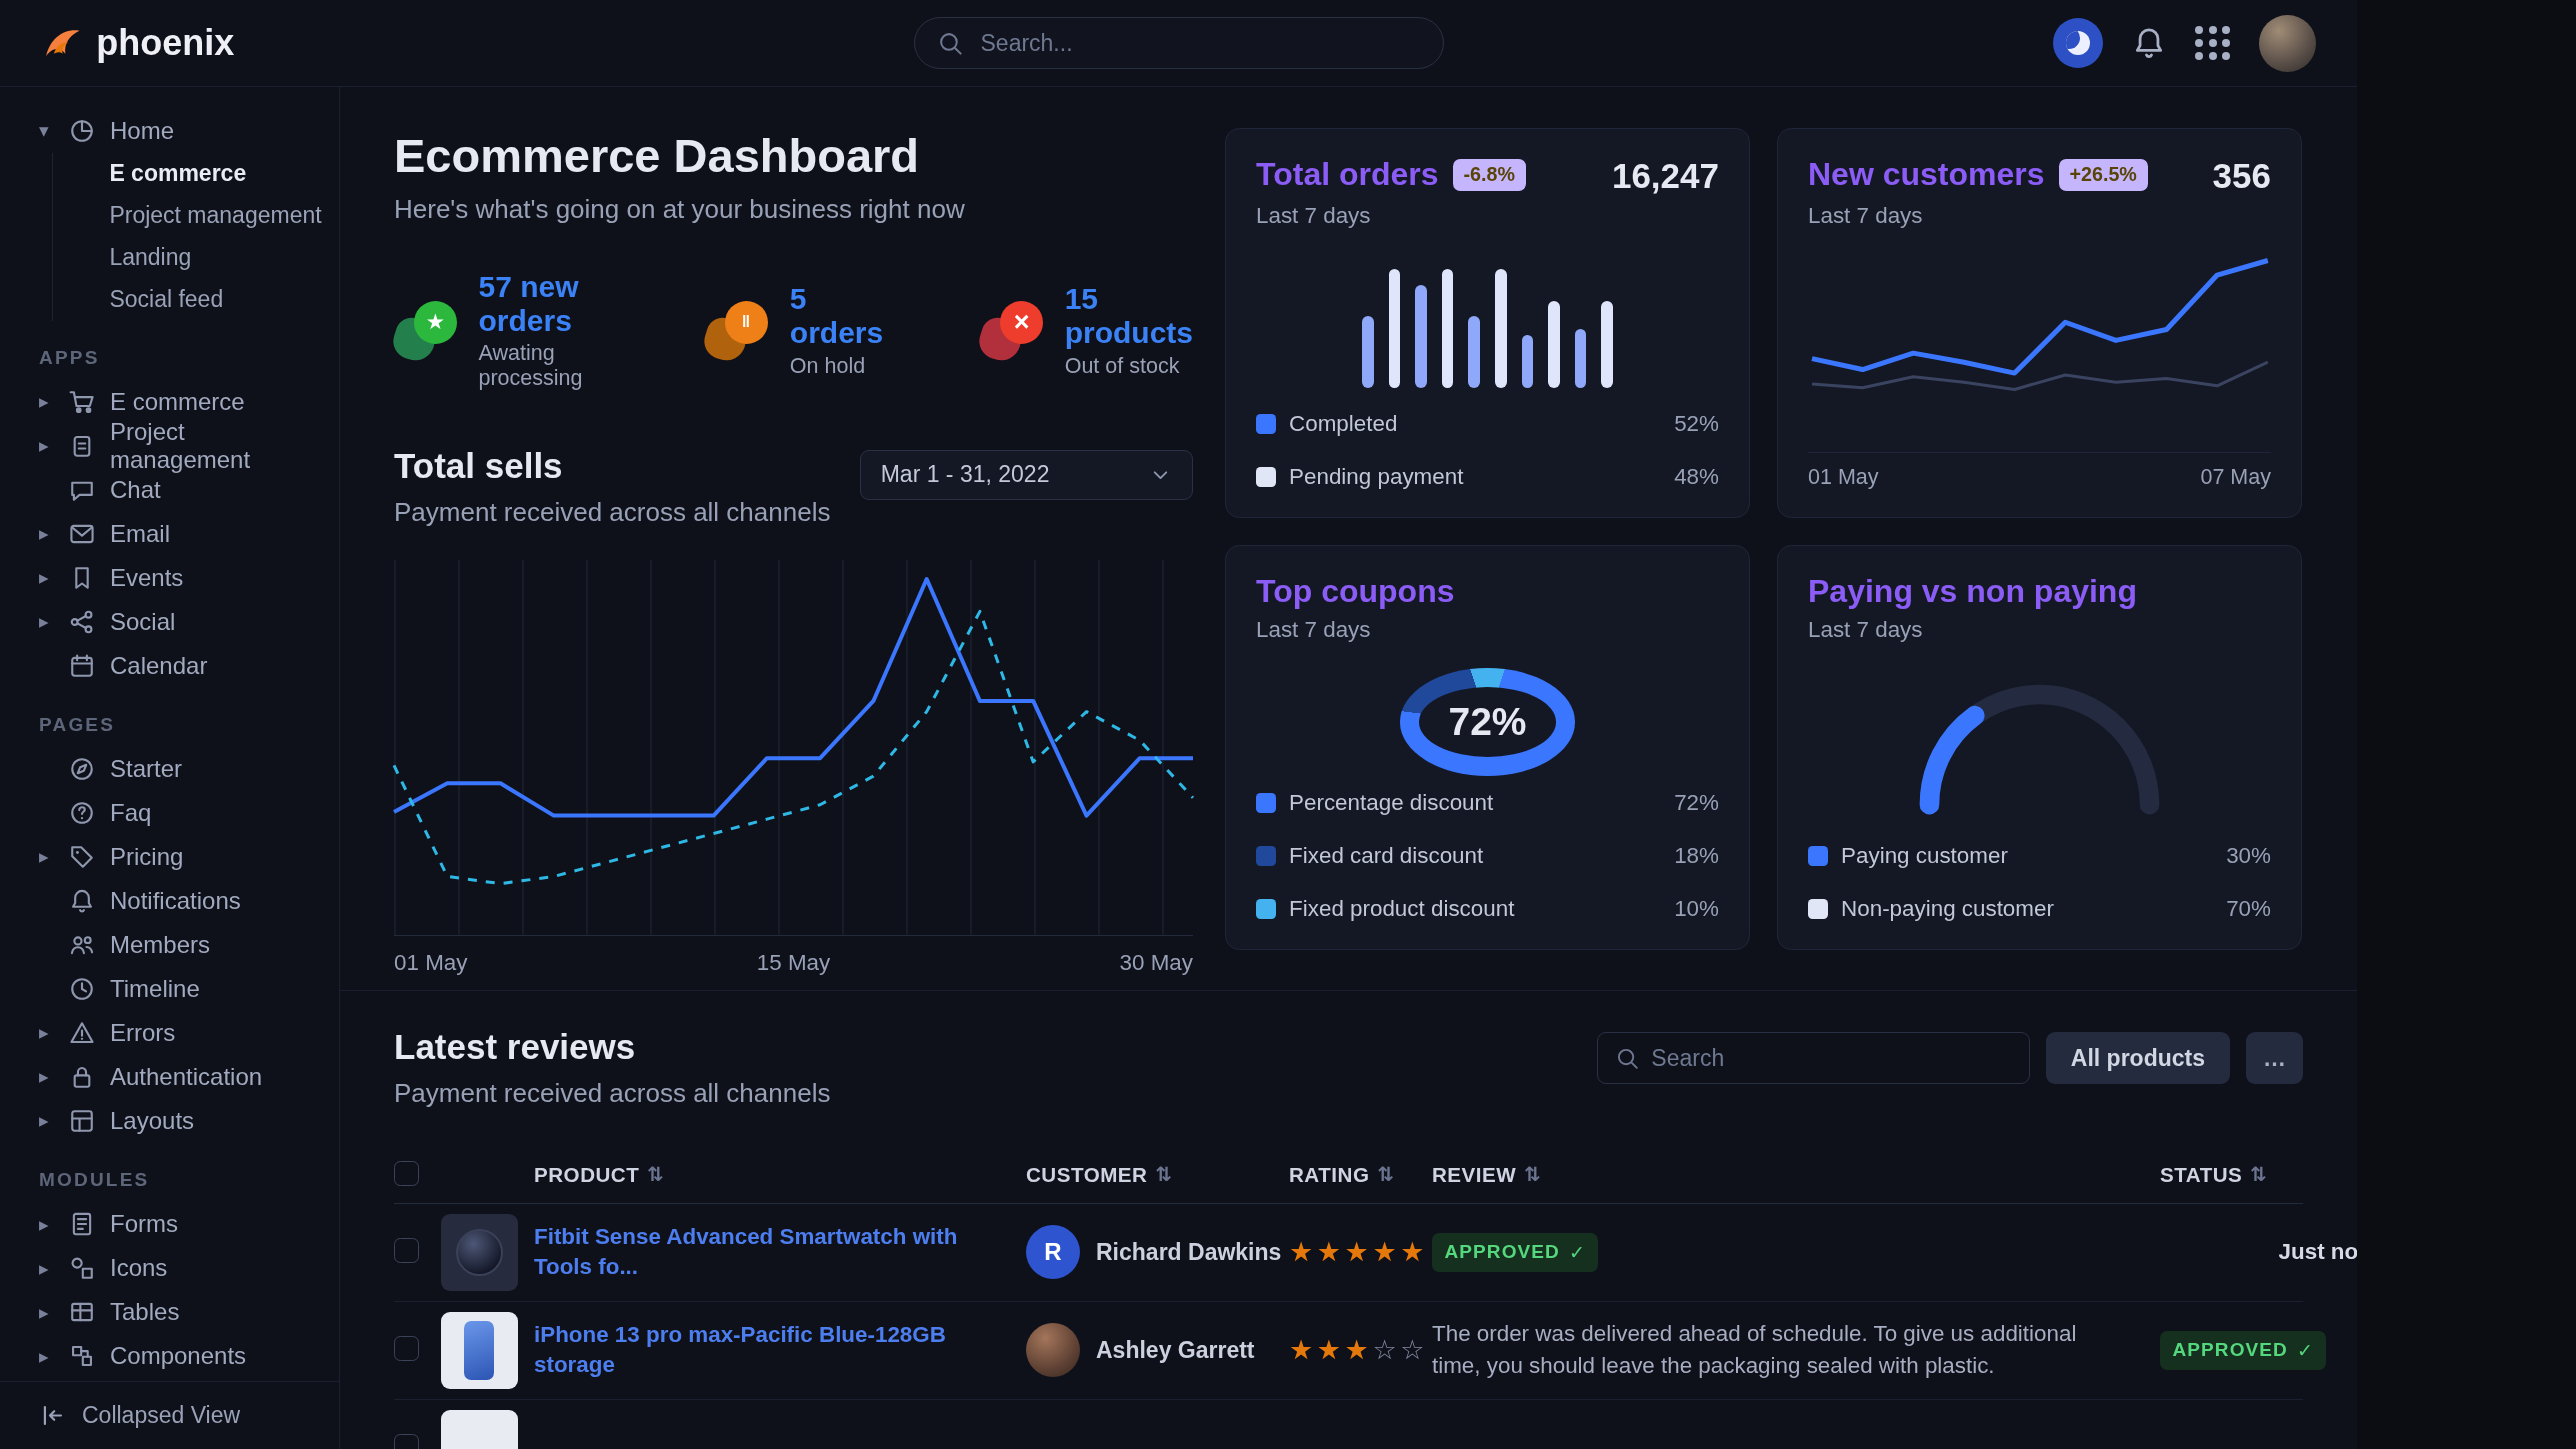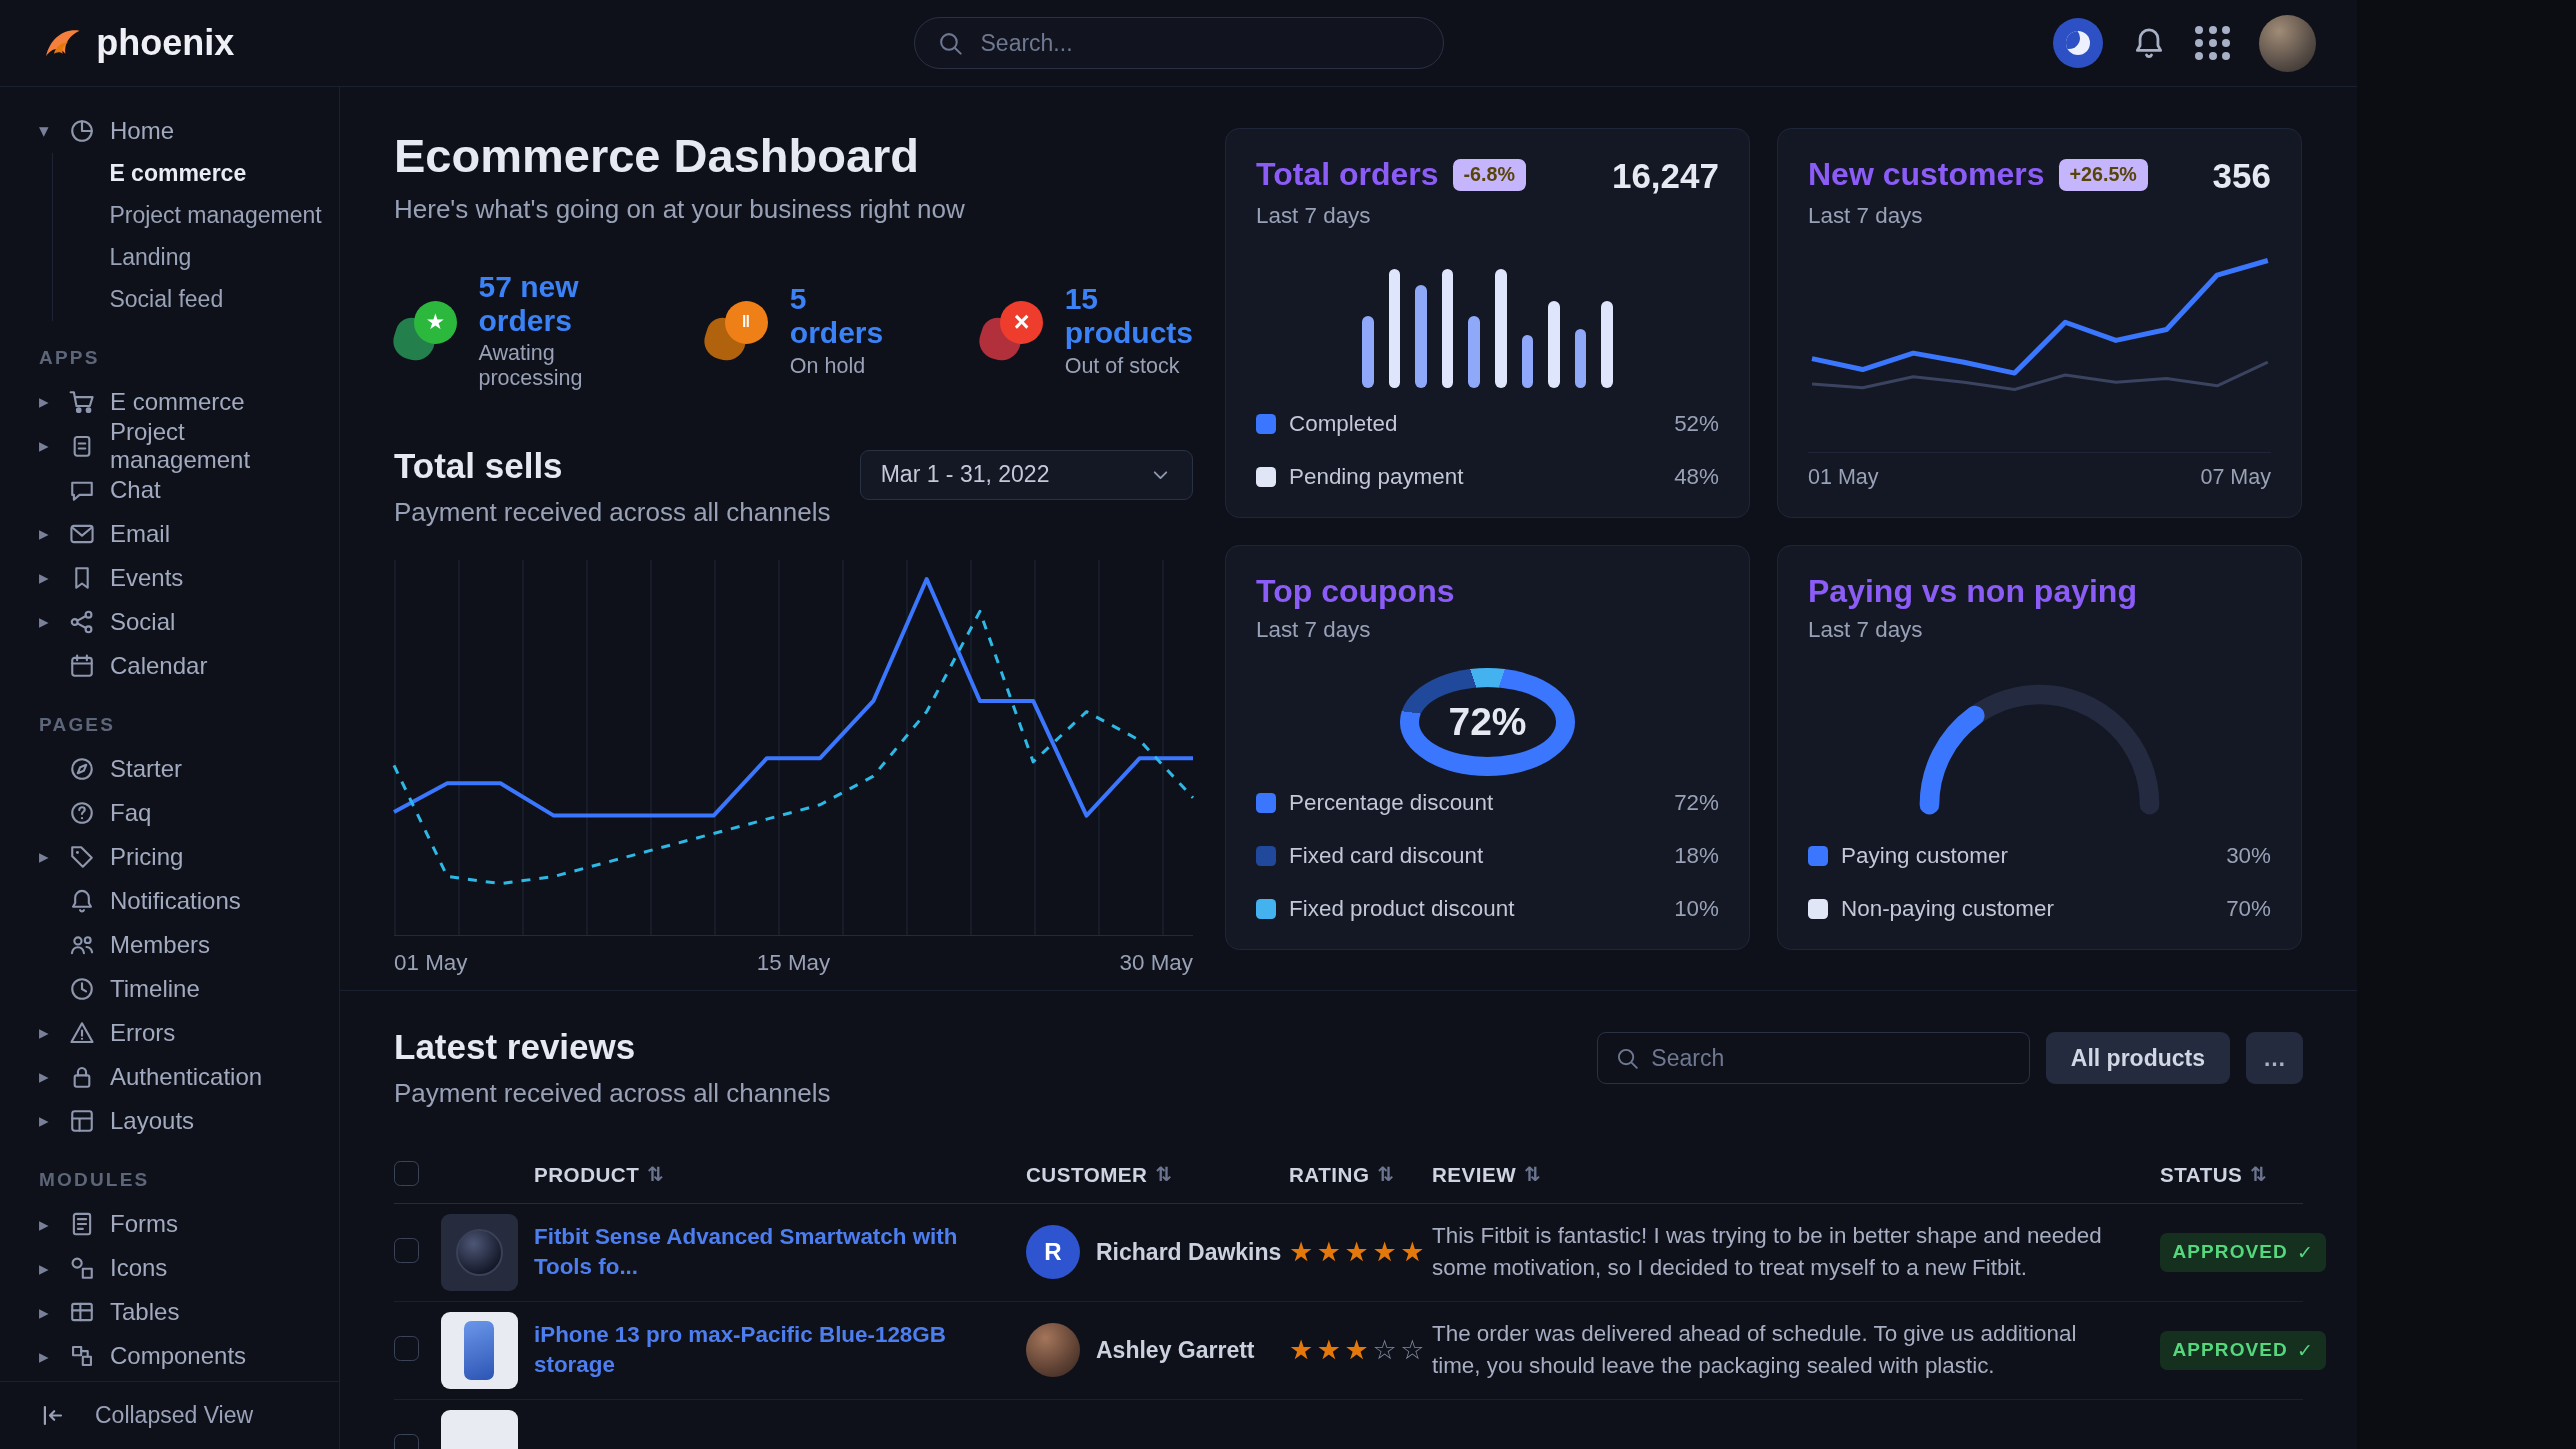--- a/index.html
+++ b/index.html
@@ -39,21 +39,21 @@
   .sidebar { width:340px; flex:0 0 340px; border-right:1.8px solid #1a2030; display:flex; flex-direction:column; padding-top:21.5px; }
   .snav { flex:1; overflow:hidden; padding:0 14.3px 0 39px; }
   .s-item { display:flex; align-items:center; height:44px; color:#a2aac0; font-size:24px; font-weight:500; cursor:pointer; }
   .caret { width:30px; font-size:19px; color:#79819a; flex:0 0 30px; }
   .s-ico { width:41px; flex:0 0 41px; color:#8e97ae; display:flex; align-items:center; }
   .s-ico svg { width:26px; height:26px; }
   .s-children { margin-left:13.4px; border-left:1.8px solid #1d2433; }
   .s-child { height:42px; display:flex; align-items:center; padding-left:56px; font-size:23px; color:#9aa2b8; font-weight:500; cursor:pointer; }
   .s-child.active { color:#e9ecf4; font-weight:700; }
   .s-section { margin:23px 0 7.2px; height:29px; display:flex; align-items:center; font-size:19px; letter-spacing:2.2px; color:#5d6679; font-weight:700; }
-  .collapse-bar { margin-top:auto; height:68px; border-top:1.8px solid #1a2030; display:flex; align-items:center; gap:29px; padding:0 39px; color:#9aa2b8; font-size:23px; font-weight:500; cursor:pointer; }
+  .collapse-bar { margin-top:auto; height:68px; border-top:1.8px solid #1a2030; display:flex; align-items:center; gap:16px; padding:0 39px; color:#9aa2b8; font-size:23px; font-weight:500; cursor:pointer; }
   .collapse-bar svg { width:27px; height:27px; }
 
   
   .main { flex:1; min-width:0; display:flex; flex-direction:column; overflow:hidden; }
   .dash { height:904px; flex:0 0 904px; display:flex; gap:32px; padding:41px 54px 0 54px; border-bottom:1.8px solid #1a2030; }
   .left { flex:1; min-width:0; }
   h1 { font-size:47px; font-weight:700; color:#e6e9f2; }
   .sub { font-size:26px; color:#99a1b7; margin-top:10.7px; }
 
   .stats { display:flex; gap:97px; margin-top:45px; }
@@ -675,21 +675,20 @@
             <span><span class="checkbox"></span></span>
             <span>
                 <span class="thumb t-watch"></span>
               </span>
             <a class="plink">Fitbit Sense Advanced Smartwatch with Tools fo...</a>
             <span class="cust">
               <span class="cavatar" style="background: rgb(46, 84, 208);">R</span>
               <span>Richard Dawkins</span>
             </span>
             <span class="stars"><span class="st-f">★★★★★</span><span class="st-e"></span></span>
-            <span class="rev-txt">This Fitbit is fantastic! I was trying to be in better shape and needed some motivation, so I decided to treat myself to a new Fitbit.</span>
             <span><span class="badge ok">
                   <span>APPROVED</span>
                   <span>✓</span>
                 </span></span>
             <span class="td time">Just now</span>
           </div>
 
           <div class="tr row">
             <span><span class="checkbox"></span></span>
             <span>

